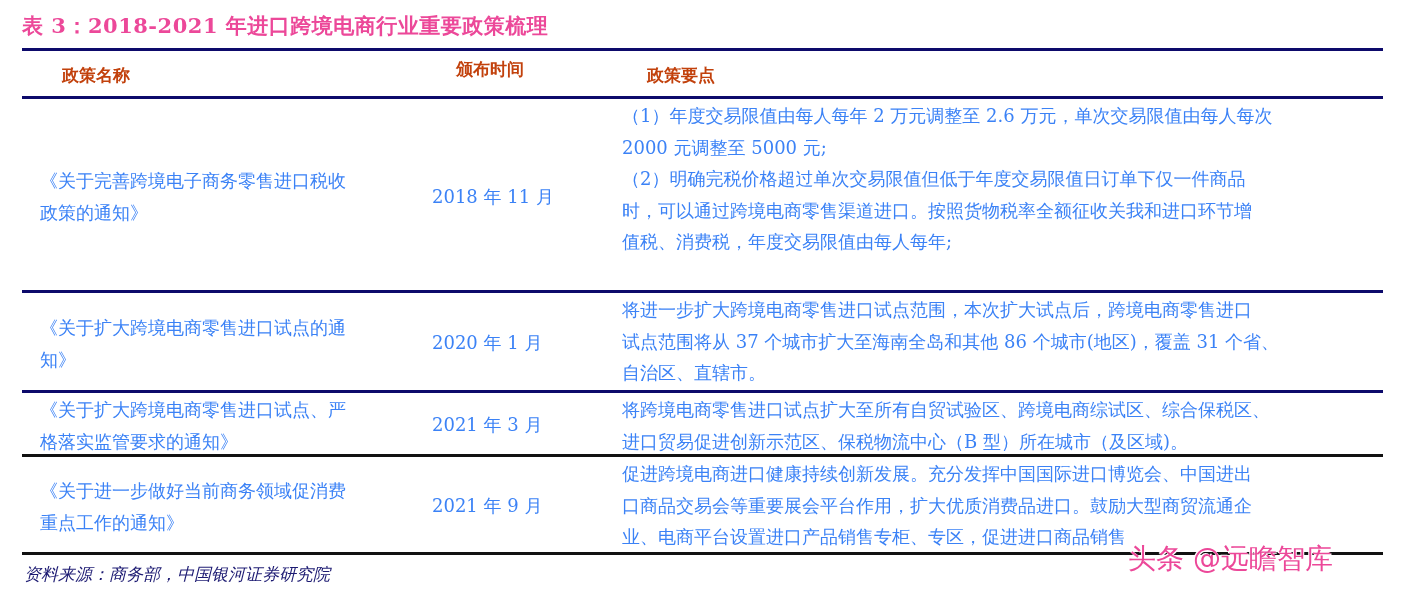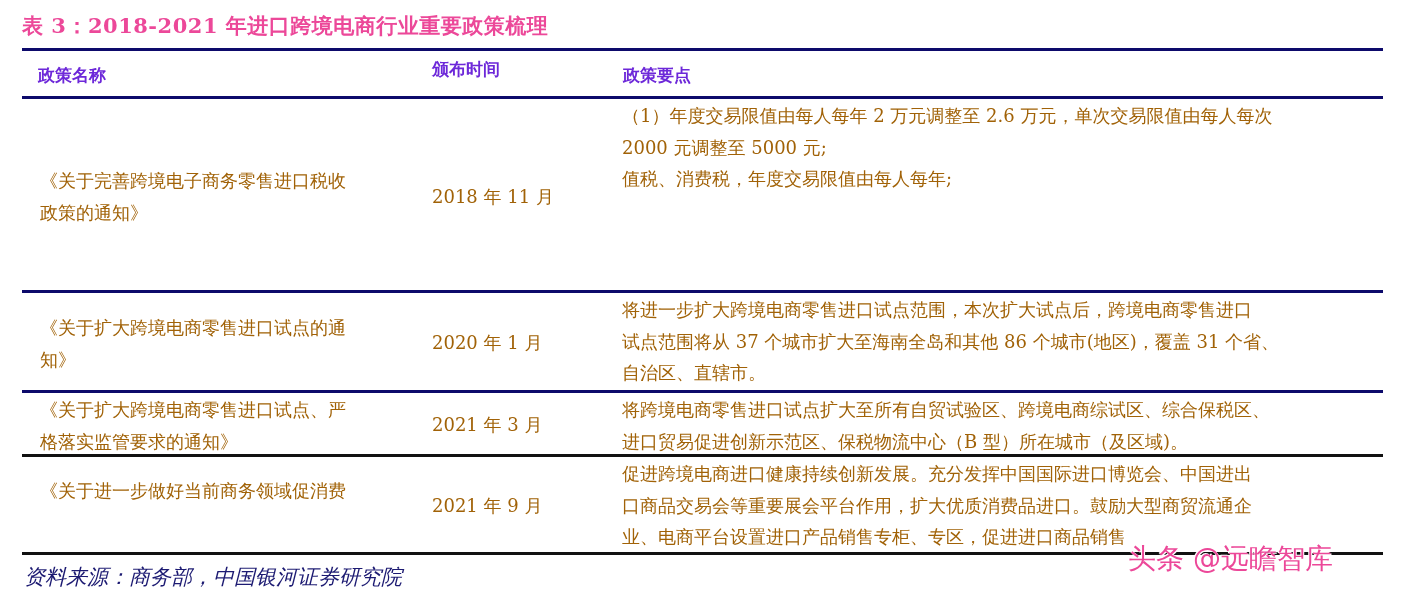--- a/index.html
+++ b/index.html
@@ -3,27 +3,27 @@
   <meta charset="utf-8">
   <style>
     html, body { margin: 0; padding: 0; background: #ffffff; }
     body { width: 1402px; height: 594px; position: relative; overflow: hidden;
            font-family: "DejaVu Serif", "Liberation Serif", serif; color: #1a1a6e; }
     .title { position: absolute; left: 22px; top: 12px; font-size: 21px; font-weight: bold;
              color: #ec4899; letter-spacing: 0.5px; white-space: nowrap; }
     .rule { position: absolute; left: 22px; width: 1361px; }
     .rule.navy { height: 3px; background: #0d0a6b; }
     .rule.black { height: 3px; background: #111111; }
-    .hdr { position: absolute; font-size: 17px; font-weight: bold; color: #6d28d9; white-space: nowrap; }
-    .cell { position: absolute; font-size: 18px; line-height: 31.5px; color: #a16207; }
+    .hdr { position: absolute; font-size: 17px; font-weight: bold; color: #c2410c; white-space: nowrap; margin-left: 24px; }
+    .cell { position: absolute; font-size: 18px; line-height: 31.5px; color: #3b82f6; }
     .name { left: 40px; width: 380px; }
     .date { left: 432px; white-space: nowrap; }
     .points { left: 622px; width: 760px; }
     .points p { margin: 0; white-space: nowrap; }
-    .source { position: absolute; left: 24px; top: 563px; font-size: 21px; font-style: italic;
+    .source { position: absolute; left: 24px; top: 563px; font-size: 17px; font-style: italic;
               color: #1c1a72; white-space: nowrap; }
     .watermark { position: absolute; left: 1128px; top: 540px; font-family: "DejaVu Sans", sans-serif;
                  font-size: 28px; color: #ec4899; white-space: nowrap;
                  text-shadow: 1px 1px 0 #fff, -1px -1px 0 #fff; }
   </style>
 </head>
 <body>
 
 <div class="title">表 3：2018-2021 年进口跨境电商行业重要政策梳理</div>
 
@@ -37,20 +37,22 @@
 
 <div>
   <div class="cell name" style="top:165px">
     <div>《关于完善跨境电子商务零售进口税收</div>
     <div>政策的通知》</div>
   </div>
   <div class="cell date" style="top:181px">2018 年 11 月</div>
   <div class="cell points" style="top:100px">
     <p>（1）年度交易限值由每人每年 2 万元调整至 2.6 万元，单次交易限值由每人每次</p>
     <p>2000 元调整至 5000 元;</p>
+    <p>（2）明确完税价格超过单次交易限值但低于年度交易限值日订单下仅一件商品</p>
+    <p>时，可以通过跨境电商零售渠道进口。按照货物税率全额征收关我和进口环节增</p>
     <p>值税、消费税，年度交易限值由每人每年;</p>
   </div>
 </div>
 
 <div class="rule navy" style="top:290px"></div>
 
 <div>
   <div class="cell name" style="top:312px">
     <div>《关于扩大跨境电商零售进口试点的通</div>
     <div>知》</div>
@@ -75,20 +77,21 @@
     <p>将跨境电商零售进口试点扩大至所有自贸试验区、跨境电商综试区、综合保税区、</p>
     <p>进口贸易促进创新示范区、保税物流中心（B 型）所在城市（及区域)。</p>
   </div>
 </div>
 
 <div class="rule black" style="top:454px"></div>
 
 <div>
   <div class="cell name" style="top:475px">
     <div>《关于进一步做好当前商务领域促消费</div>
+    <div>重点工作的通知》</div>
   </div>
   <div class="cell date" style="top:490px">2021 年 9 月</div>
   <div class="cell points" style="top:458px">
     <p>促进跨境电商进口健康持续创新发展。充分发挥中国国际进口博览会、中国进出</p>
     <p>口商品交易会等重要展会平台作用，扩大优质消费品进口。鼓励大型商贸流通企</p>
     <p>业、电商平台设置进口产品销售专柜、专区，促进进口商品销售</p>
   </div>
 </div>
 
 <div class="rule black" style="top:552px"></div>

